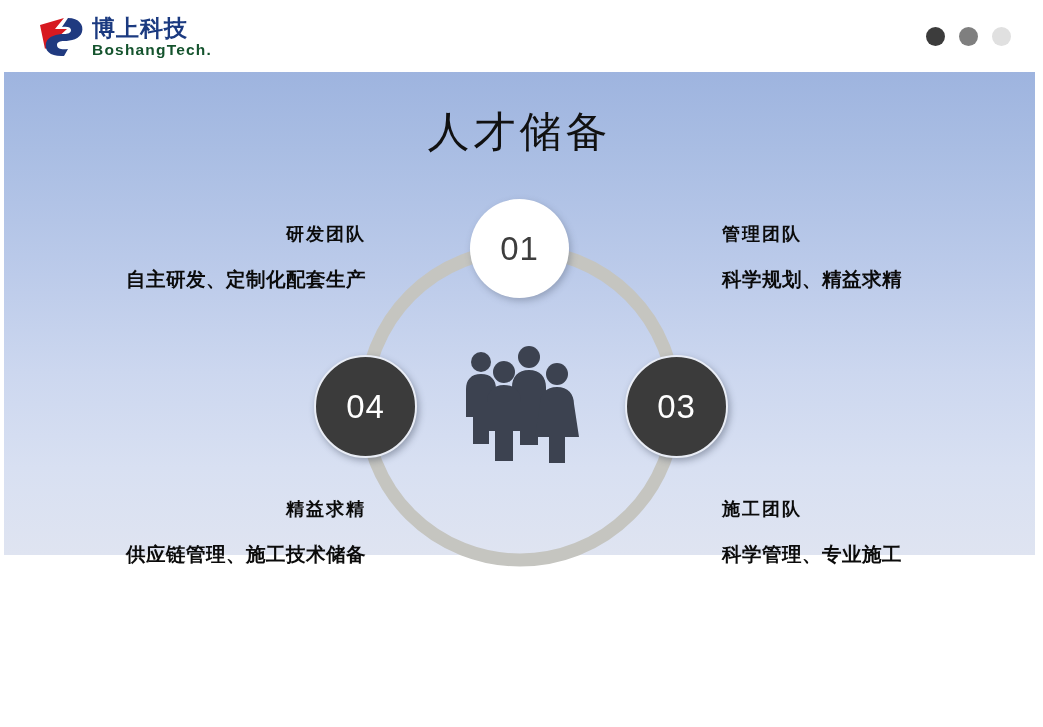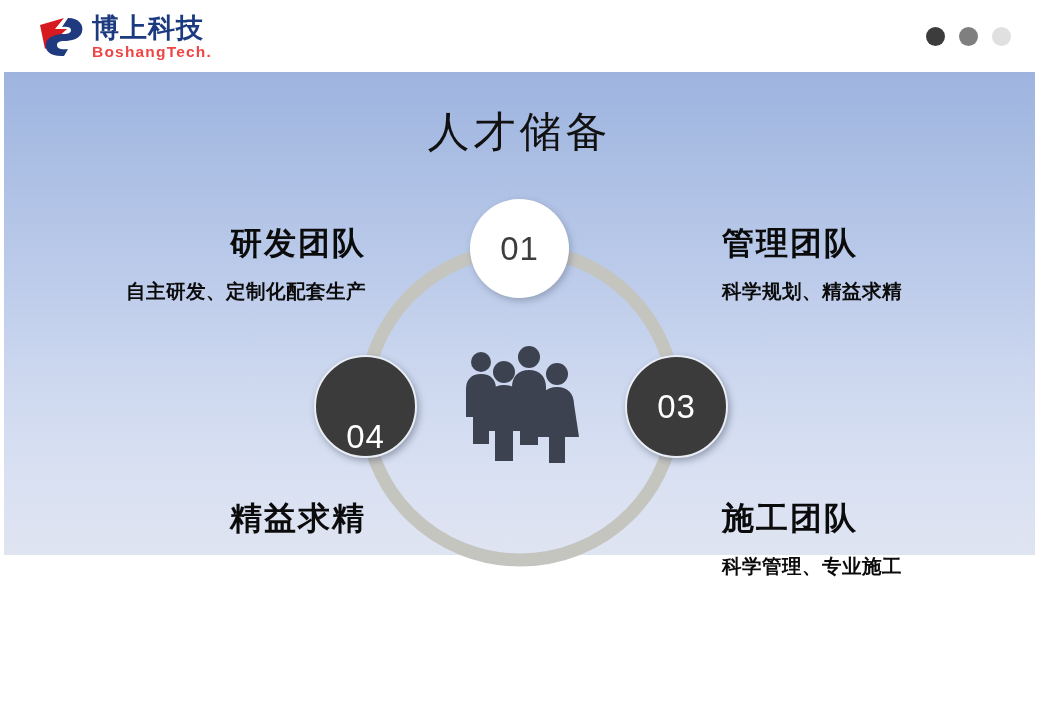--- a/index.html
+++ b/index.html
@@ -49,31 +49,31 @@
   #logo-words {
     margin-left: 6px;
     display: flex;
     flex-direction: column;
     justify-content: center;
     line-height: 1;
   }
   #logo-cn {
     font-family: "Liberation Sans", "DejaVu Sans", sans-serif;
     font-weight: bold;
-    font-size: 27px;
+    font-size: 23px;
     letter-spacing: 1px;
     color: #1b3a80;
     white-space: nowrap;
   }
   #logo-en {
     font-family: "Liberation Sans", "DejaVu Sans", sans-serif;
     font-weight: bold;
     font-size: 15.5px;
     letter-spacing: 1.2px;
-    color: #ef4444;
+    color: #14532d;
     margin-top: 2px;
     white-space: nowrap;
   }
 
   
   #dots {
     position: absolute;
     right: 32px;
     top: 27px;
     display: flex;
@@ -151,41 +151,41 @@
   }
   .node.dark {
     background: #3b3b3b;
     color: #ffffff;
     box-shadow: 2px 3px 7px rgba(50,60,80,0.40);
     border: 2px solid #e9edf6;
   }
   #node-01 { left: 140px; top: -16px; }
   #node-02 { left: 295px; top: 140px; }
   #node-03 { left: 140px; top: 296px; }
-  #node-04 { left: -16px; top: 140px; align-items: flex-end; }
+  #node-04 { left: -16px; top: 140px; }
 
   
   .quad {
     position: absolute;
     width: 330px;
   }
   .quad .q-title {
     font-family: "Liberation Serif", "DejaVu Serif", serif;
     font-weight: bold;
-    font-size: 32px;
+    font-size: 18px;
     color: #0b0b0b;
     letter-spacing: 2px;
     white-space: nowrap;
   }
   .quad .q-desc {
     font-family: "Liberation Serif", "DejaVu Serif", serif;
     font-weight: bold;
     font-size: 19.5px;
     color: #0b0b0b;
-    margin-top: 12px;
+    margin-top: 20px;
     letter-spacing: 0.5px;
     white-space: nowrap;
   }
   .quad.right-aligned { text-align: right; }
   .quad.left-aligned  { text-align: left; }
 
   #quad-rd   { left:  32px; top: 150px; }
   #quad-mgmt { left: 718px; top: 150px; }
   #quad-tech { left:  32px; top: 425px; }
   #quad-cons { left: 718px; top: 425px; }
@@ -241,20 +241,21 @@
       <div class="q-desc">自主研发、定制化配套生产</div>
     </div>
 
     <div class="quad left-aligned" id="quad-mgmt">
       <div class="q-title">管理团队</div>
       <div class="q-desc">科学规划、精益求精</div>
     </div>
 
     <div class="quad right-aligned" id="quad-tech">
       <div class="q-title">精益求精</div>
+      <div class="q-desc">供应链管理、施工技术储备</div>
     </div>
 
     <div class="quad left-aligned" id="quad-cons">
       <div class="q-title">施工团队</div>
       <div class="q-desc">科学管理、专业施工</div>
     </div>
 
     <div id="diagram">
 
       <svg id="ring-svg" viewBox="0 0 380 380">

